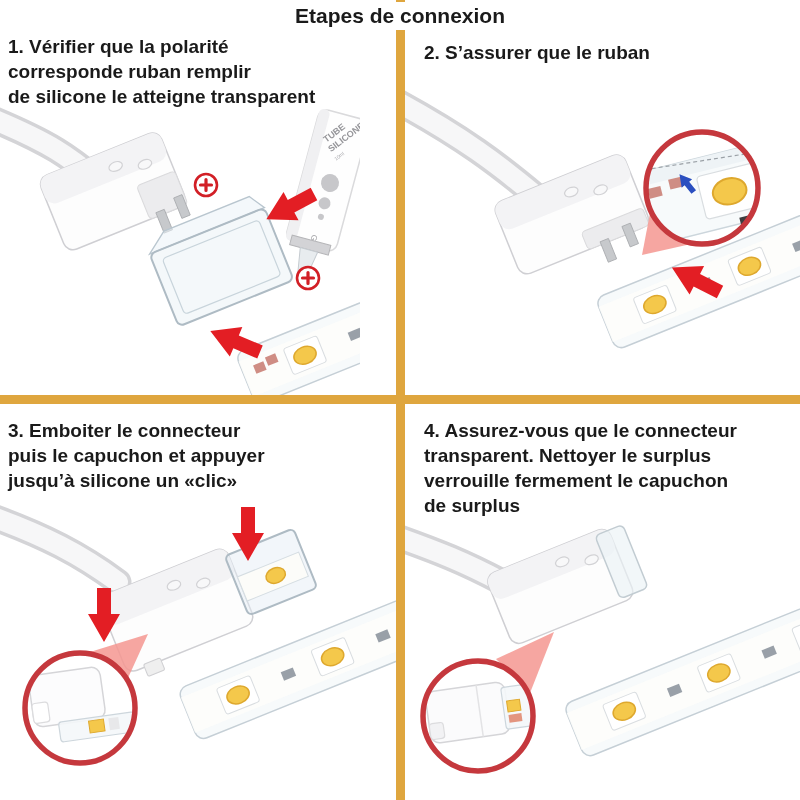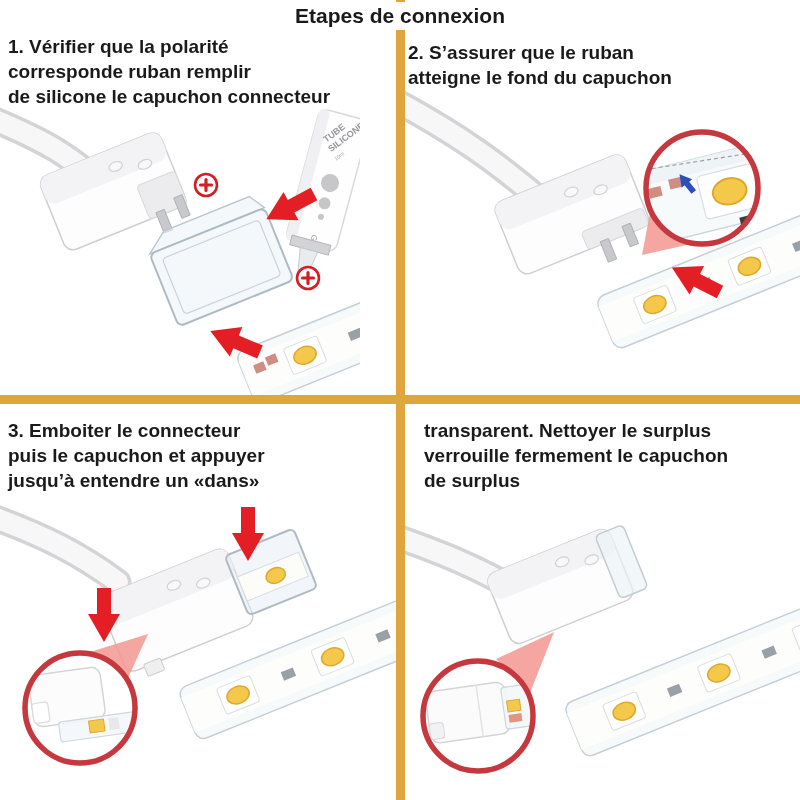--- a/index.html
+++ b/index.html
@@ -14,21 +14,21 @@
     margin:0;font-size:21px;font-weight:bold;white-space:nowrap;
     background:#fff;padding:2px 12px;z-index:5;
   }
   .quad{position:absolute;overflow:hidden;}
   .q1{left:0;top:0;width:360px;height:395px;}
   .q2{left:404px;top:0;width:396px;height:395px;}
   .q3{left:0;top:404px;width:396px;height:396px;padding-left:8px;}
   .q4{left:404px;top:404px;width:396px;height:396px;}
   .step-text{position:absolute;z-index:2;font-size:19px;font-weight:bold;line-height:25px;white-space:nowrap;}
   .q1 .step-text{left:8px;top:34px;}
-  .q2 .step-text{left:4px;top:40px;}
+  .q2 .step-text{left:20px;top:40px;text-align:right;}
   .q3 .step-text{left:8px;top:14px;}
   .q4 .step-text{left:20px;top:14px;}
   .illus{position:absolute;left:0;top:0;z-index:1;}
 </style>
 </head>
 <body>
 
 <svg width="0" height="0" style="position:absolute" aria-hidden="true">
   <defs>
     <path id="arr" d="M0 -7 L26 -7 L26 -16 L54 0 L26 16 L26 7 L0 7 Z"></path>
@@ -47,21 +47,21 @@
 
   <div class="divider-v"></div>
   <div class="divider-h"></div>
 
   <h1 class="title">Etapes de connexion</h1>
 
   <section class="quad q1">
     <div class="step-text">
       <div>1. Vérifier que la polarité</div>
       <div>corresponde ruban remplir</div>
-      <div>de silicone le capuchon connecteur</div>
+      <div>de silicone le atteigne transparent</div>
     </div>
     <svg class="illus" width="396" height="395" viewBox="0 0 396 395">
 
       <g>
         <path d="M-10 118 C 55 145, 70 158, 100 182" fill="none" stroke="#d4d4d7" stroke-width="27" stroke-linecap="round"></path>
         <path d="M-10 118 C 55 145, 70 158, 100 182" fill="none" stroke="#f7f7f8" stroke-width="20" stroke-linecap="round"></path>
       </g>
 
       <g transform="translate(125,195) rotate(-22)">
         <rect x="-75" y="-48" width="130" height="80" rx="10" fill="#fdfdfd" stroke="#cfcfd3" stroke-width="1.5"></rect>
@@ -109,21 +109,20 @@
       <use href="#arr" fill="#E31E24" transform="translate(314,194) rotate(152)"></use>
       <use href="#arr" fill="#E31E24" transform="translate(260,352) rotate(203)"></use>
       <use href="#plus" transform="translate(206,185)"></use>
       <use href="#plus" transform="translate(308,278)"></use>
     </svg>
   </section>
 
   <section class="quad q2">
     <div class="step-text">
       <div>2. S’assurer que le ruban</div>
-      <div>atteigne le fond du capuchon</div>
     </div>
     <svg class="illus" width="396" height="395" viewBox="0 0 396 395">
       <defs>
         <clipPath id="clipQ2">
             <circle cx="298" cy="188" r="56"></circle>
           </clipPath>
       </defs>
 
       <g>
         <path d="M-10 100 C 60 138, 95 165, 132 196" fill="none" stroke="#d4d4d7" stroke-width="27" stroke-linecap="round"></path>
@@ -170,21 +169,21 @@
         <circle cx="298" cy="188" r="56" fill="none" stroke="#C5383D" stroke-width="5.5"></circle>
       </g>
       <use href="#arr" fill="#E31E24" transform="translate(316,292) rotate(207)"></use>
     </svg>
   </section>
 
   <section class="quad q3">
     <div class="step-text">
       <div>3. Emboiter le connecteur</div>
       <div>puis le capuchon et appuyer</div>
-      <div>jusqu’à entendre un «dans»</div>
+      <div>jusqu’à silicone un «clic»</div>
     </div>
     <svg class="illus" width="396" height="396" viewBox="0 0 396 396">
       <defs>
         <clipPath id="clipQ3">
             <circle cx="80" cy="304" r="55"></circle>
           </clipPath>
       </defs>
 
       <g>
         <path d="M-10 112 C 45 132, 80 150, 118 178" fill="none" stroke="#d4d4d7" stroke-width="27" stroke-linecap="round"></path>
@@ -228,20 +227,21 @@
             <rect x="32" y="19" width="10" height="12" fill="#e8e8ea"></rect>
           </g>
         </g>
         <circle cx="80" cy="304" r="55" fill="none" stroke="#C5383D" stroke-width="5.5"></circle>
       </g>
     </svg>
   </section>
 
   <section class="quad q4">
     <div class="step-text">
+      <div>4. Assurez-vous que le connecteur</div>
       <div>transparent. Nettoyer le surplus</div>
       <div>verrouille fermement le capuchon</div>
       <div>de surplus</div>
     </div>
     <svg class="illus" width="396" height="396" viewBox="0 0 396 396">
       <defs>
         <clipPath id="clipQ4">
             <circle cx="74" cy="312" r="55"></circle>
           </clipPath>
       </defs>

